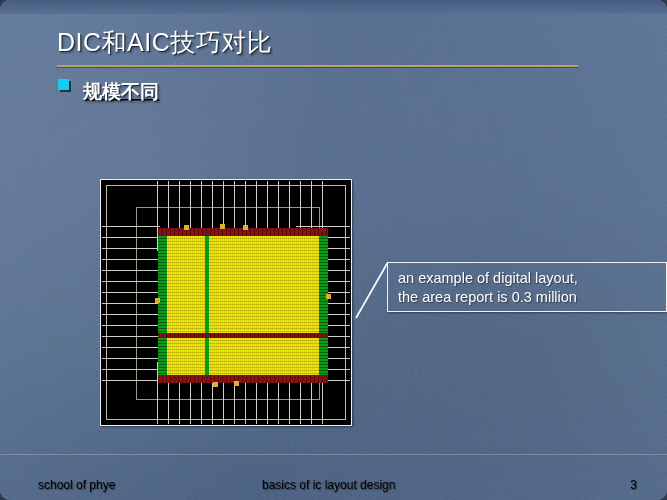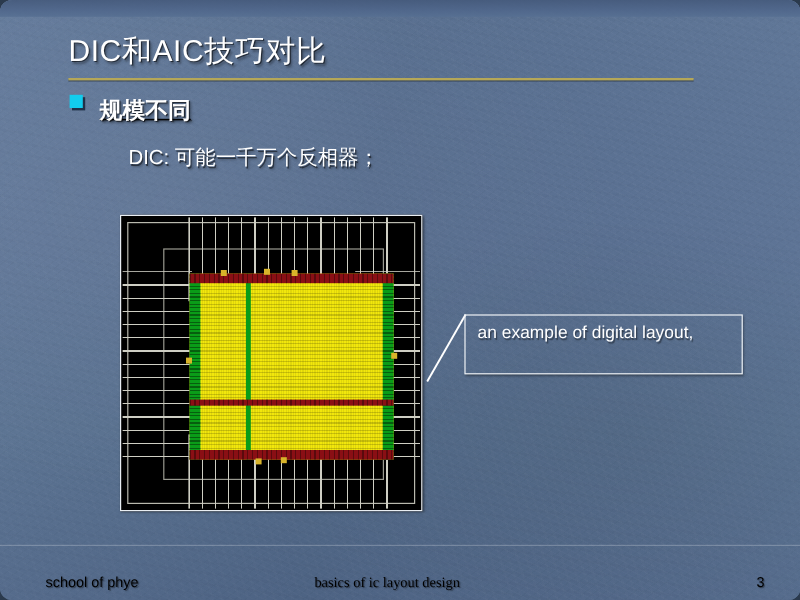--- a/index.html
+++ b/index.html
@@ -205,21 +205,21 @@
     left: 352px;
     top: 258px;
     width: 40px;
     height: 64px;
     pointer-events: none;
   }
   #callout-box {
     position: absolute;
     left: 387px;
     top: 262px;
-    width: 232px;
+    width: 280px;
     height: 50px;
     box-sizing: border-box;
     border: 1px solid #eef2f6;
     padding: 6px 10px 0 10px;
     color: #ffffff;
     font-size: 14.5px;
     line-height: 19px;
     box-shadow: 1px 1px 2px rgba(0,0,0,0.4);
     text-shadow: 1px 1px 1px rgba(0,0,0,0.45);
   }
@@ -240,41 +240,40 @@
   }
   .footer-text {
     position: absolute;
     top: 24px;
     font-size: 12px;
     color: #000000;
     white-space: nowrap;
     text-shadow: 1px 1px 1px rgba(0,0,0,0.45);
   }
   #footer-left   { left: 38px; }
-  #footer-center { left: 262px; font-family: Liberation Serif, serif; }
+  #footer-center { left: 262px; }
   #footer-page   { right: 30px; }
 </style>
 </head>
 <body>
 
 <div id="slide">
 
   <div class="bg-base"></div>
   <div class="bg-noise"></div>
   <div class="bg-topband"></div>
 
   <div id="title">DIC和AIC技巧对比</div>
   <div id="title-rule"></div>
 
   <div id="bullet-row">
     <div class="bullet-marker"></div>
     <div class="bullet-heading">规模不同</div>
   </div>
 
-  <div class="sub-line" id="sub-line-1">DIC:  可能一千万个反相器；</div>
 
   <div id="layout-figure">
     <div class="layout-canvas">
 
       <div class="frame-rect frame-outer"></div>
       <div class="frame-rect frame-inner"></div>
 
       <div class="lines-v-top"></div>
       <div class="lines-v-bottom"></div>
       <div class="lines-h-left"></div>
@@ -298,20 +297,21 @@
 
     </div>
   </div>
 
   <svg id="leader-line" viewBox="0 0 40 64">
     <line x1="4" y1="60" x2="36" y2="4" stroke="#ffffff" stroke-width="1.6"></line>
   </svg>
 
   <div id="callout-box">
     <div>an example of digital layout,</div>
+    <div>the area report is 0.3 million</div>
   </div>
 
   <div id="footer">
     <div id="footer-rule"></div>
     <div class="footer-text" id="footer-left">school of phye</div>
     <div class="footer-text" id="footer-center">basics of ic layout design</div>
     <div class="footer-text" id="footer-page">3</div>
   </div>
 
 </div>

